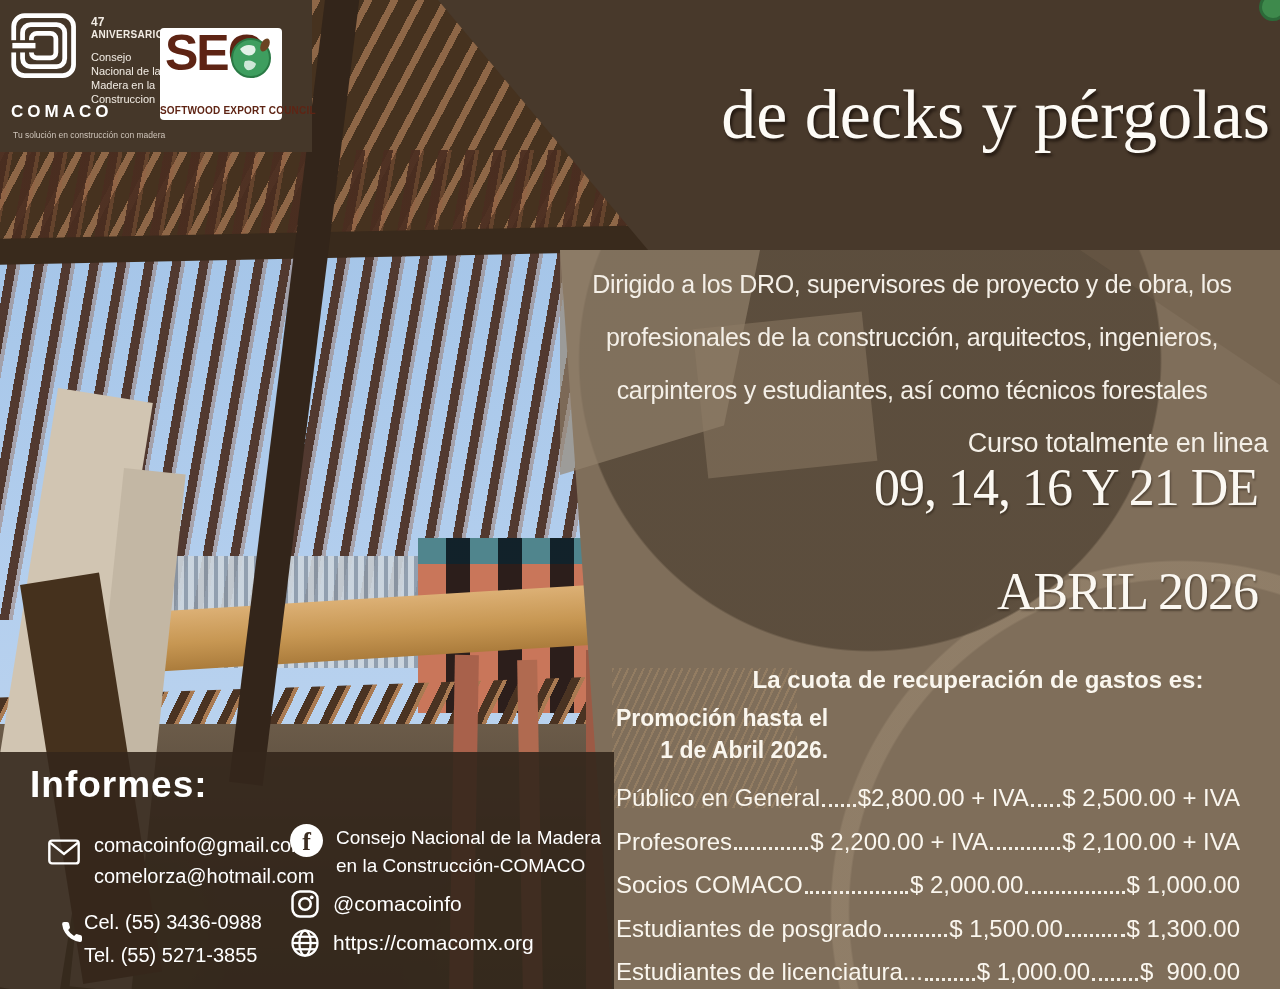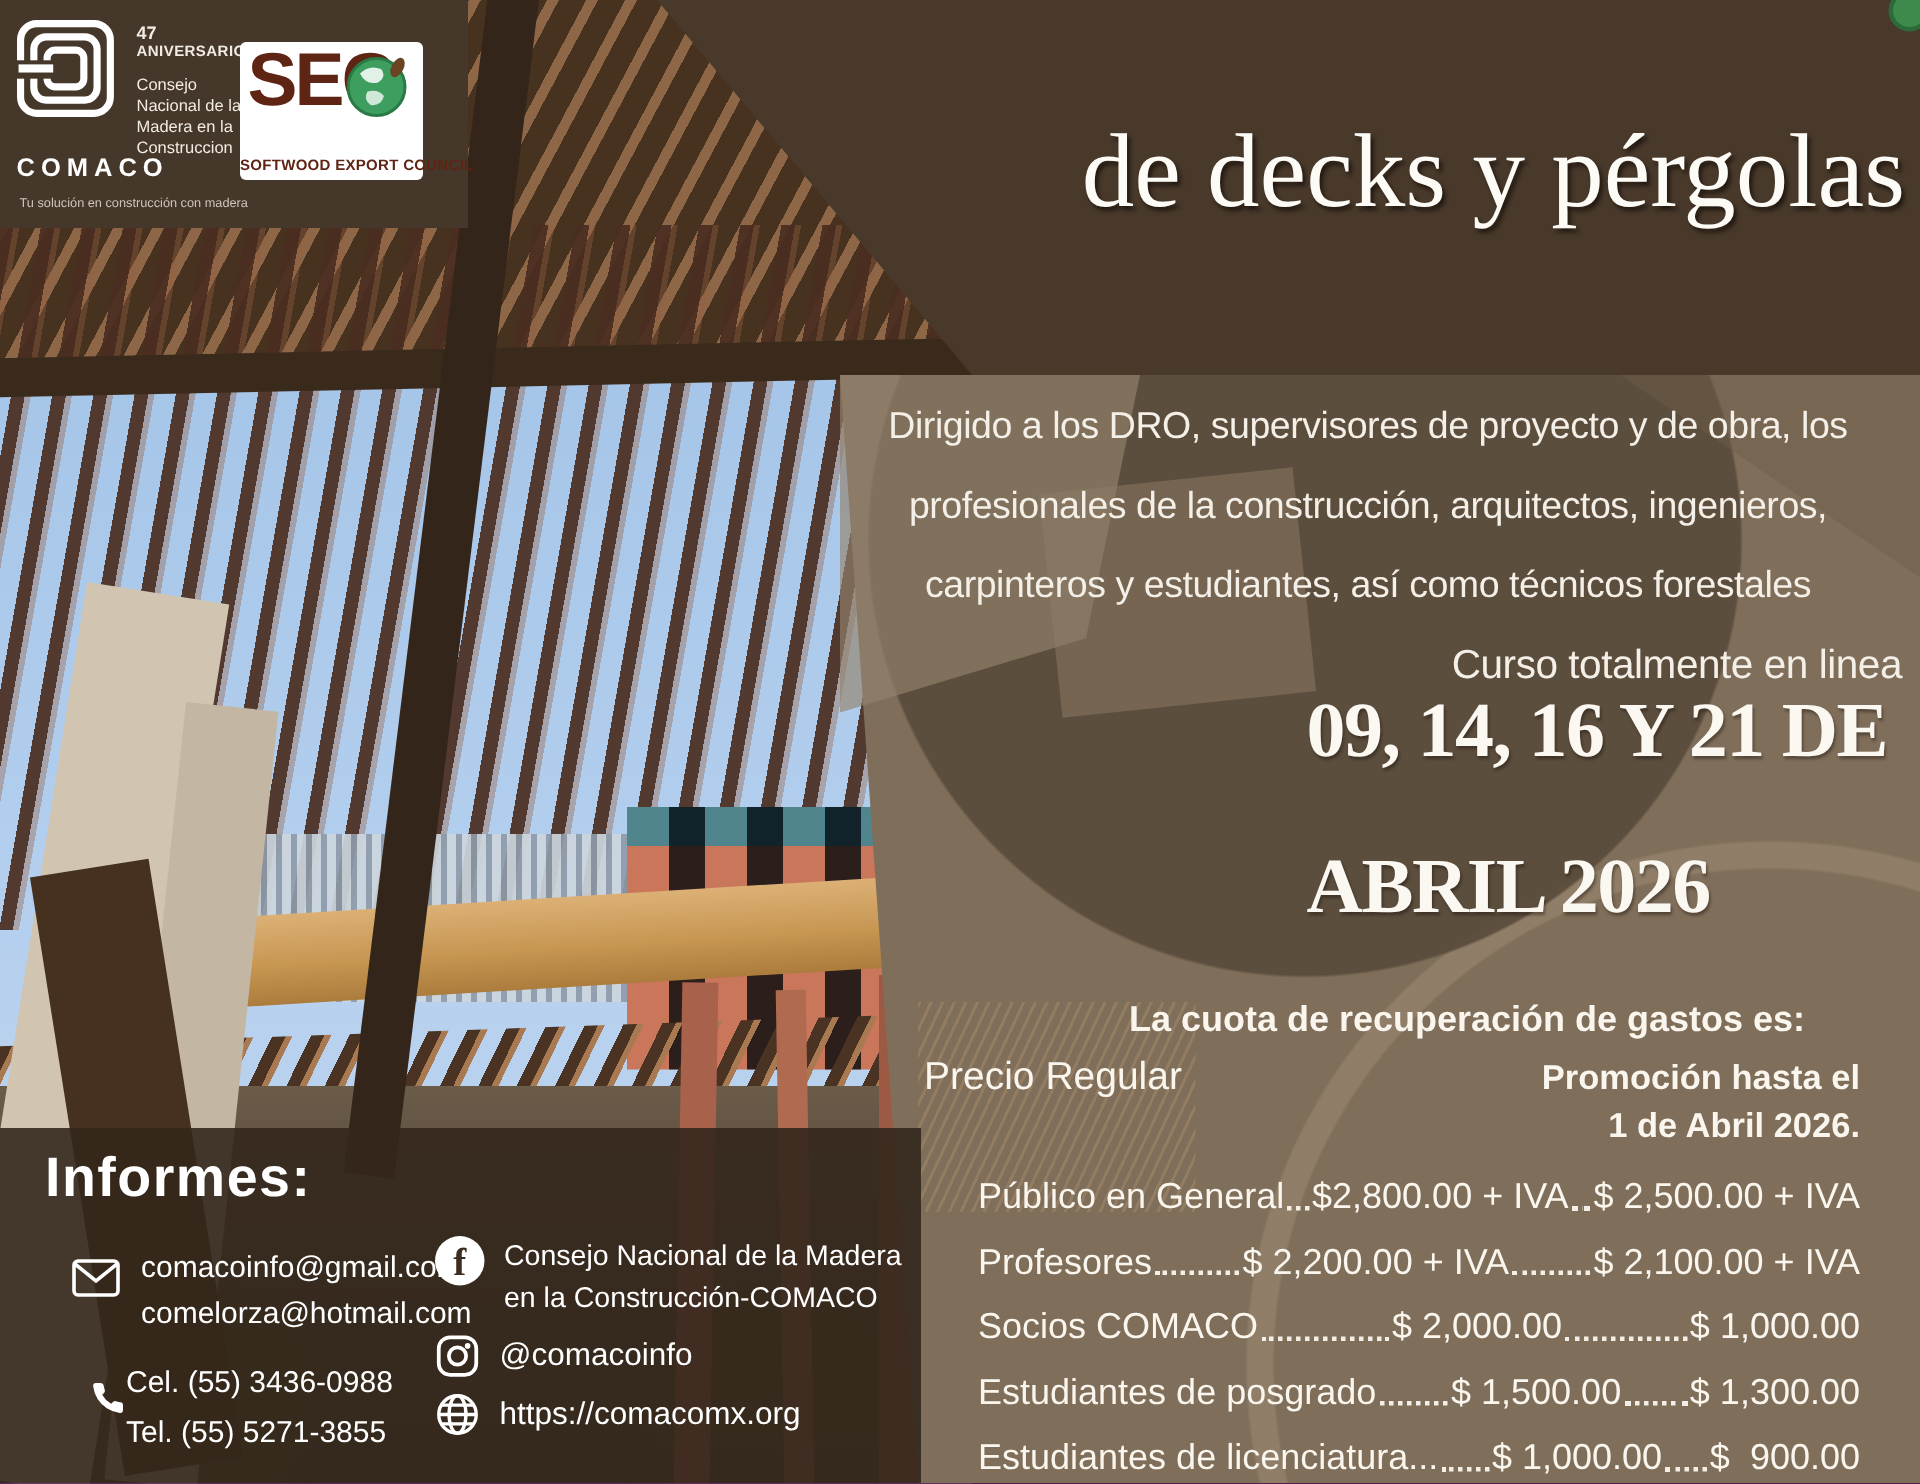--- a/index.html
+++ b/index.html
@@ -82,34 +82,34 @@
       text-shadow:2px 3px 3px rgba(15,8,3,.65);}
   .main-title .t1{font-size:70px;line-height:1;}
   .main-title .t2{font-size:70px;line-height:1;margin-top:68px;}
 
   
   .audience{position:absolute;left:552px;right:8px;top:258px;color:#f4efe7;
       font-size:25px;letter-spacing:-.3px;text-align:center;line-height:53px;}
   .audience .modality{text-align:right;font-size:27px;padding-right:4px;}
 
   
-  .dates{position:absolute;right:22px;top:462px;text-align:left;color:#fbf8f2;
-      font-family:"Liberation Serif","DejaVu Serif",serif;font-weight:700;
+  .dates{position:absolute;right:22px;top:462px;text-align:right;color:#fbf8f2;
+      font-family:"Liberation Serif","DejaVu Serif",serif;font-weight:400;
       text-shadow:1px 2px 2px rgba(20,12,5,.4);}
   .dates .d1{font-size:52px;line-height:1;letter-spacing:-1px;}
   .dates .d2{font-size:52px;line-height:1;margin-top:52px;letter-spacing:-1px;}
 
   
   .pricing{position:absolute;left:616px;right:40px;top:666px;color:#faf6ee;}
   .pricing-heading{margin-left:100px;text-align:center;font-size:24px;font-weight:700;}
   .pricing-cols{display:flex;justify-content:space-between;align-items:flex-start;margin-top:8px;}
   .col-regular{font-size:26px;}
   .col-promo{text-align:right;font-weight:700;font-size:23px;line-height:32px;}
   .price-rows{margin-top:10px;}
-  .price-row{display:flex;align-items:baseline;font-size:24px;line-height:43.5px;white-space:pre;margin-left:36px;}
+  .price-row{display:flex;align-items:baseline;font-size:24px;line-height:43.5px;white-space:pre;}
   .price-row .dots{flex:1 1 30px;min-width:10px;border-bottom:3px dotted rgba(250,246,238,.95);
       align-self:flex-end;margin:0 2px 13px 2px;}
   .price-row .dots.d2{flex:1 1 26px;}
 
   
   .informes-overlay{position:absolute;left:0;top:752px;width:614px;height:237px;background:rgba(52,39,28,.9);}
   .contact-heading{position:absolute;left:30px;top:764px;font-size:37px;font-weight:700;color:#fff;letter-spacing:1px;}
   .email-block{position:absolute;left:48px;top:830px;display:flex;align-items:flex-start;color:#fff;}
   .email-block svg{margin-top:9px;}
   .email-lines{margin-left:14px;font-size:20px;line-height:31px;}
@@ -198,21 +198,20 @@
   </div>
 
   <div class="dates">
     <div class="d1">09, 14, 16 Y 21 DE</div>
     <div class="d2">ABRIL 2026</div>
   </div>
 
   <div class="pricing">
     <div class="pricing-heading">La cuota de recuperación de gastos es:</div>
     <div class="pricing-cols">
-      <div class="col-regular">Precio Regular</div>
       <div class="col-promo">
         <div>Promoción hasta el</div>
         <div>1 de Abril 2026.</div>
       </div>
     </div>
     <div class="price-rows" id="price-rows">
   <div class="price-row">
     <span class="lbl">Público en General</span>
     <span class="dots"></span>
     <span class="reg">$2,800.00 + IVA</span>

